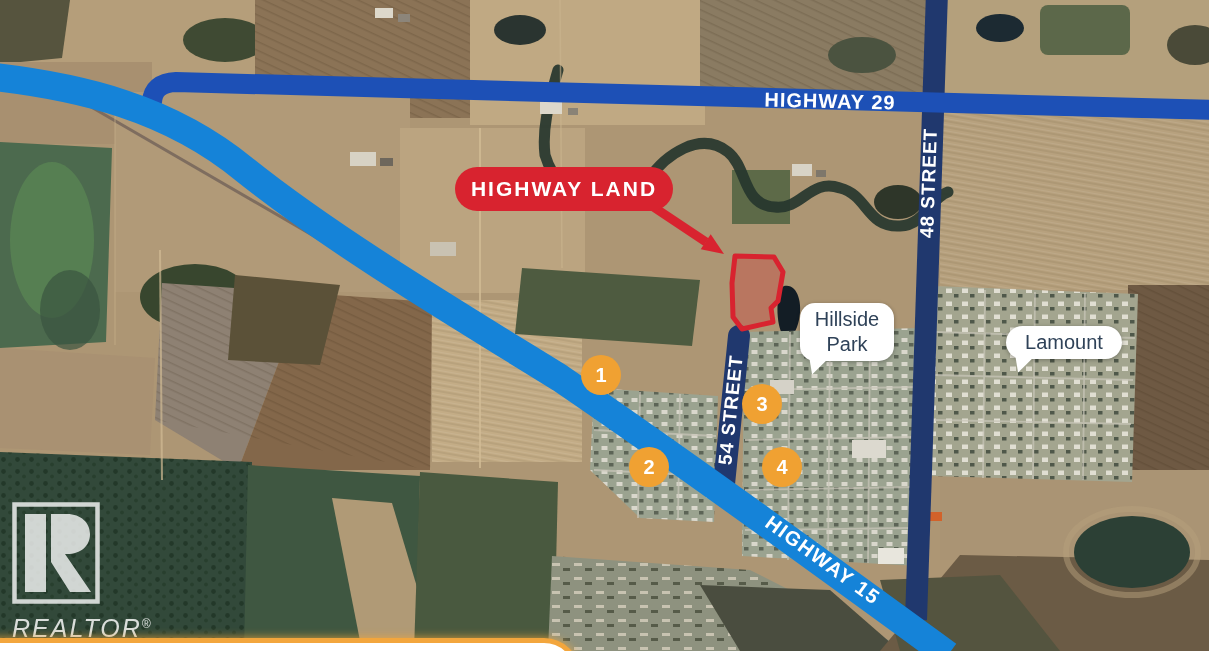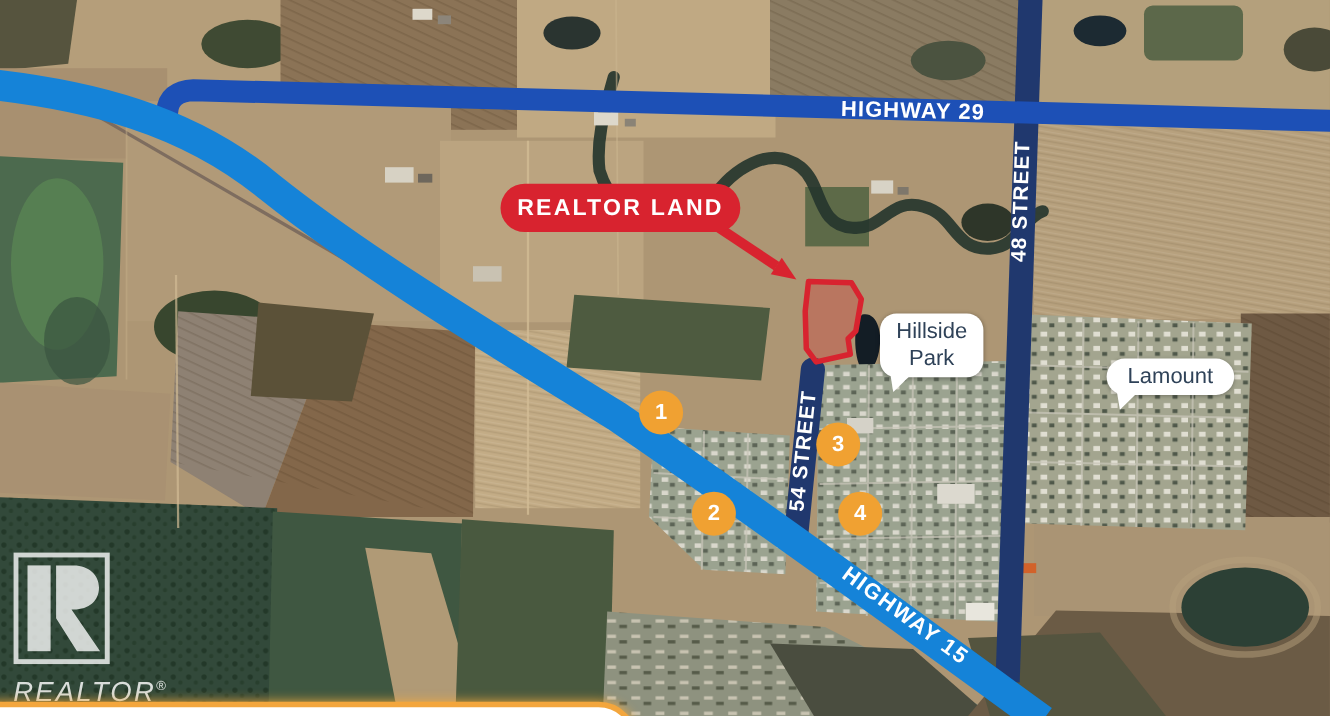--- a/index.html
+++ b/index.html
@@ -36,21 +36,21 @@
   .bubble{
     position:absolute;background:#fff;color:#2f4258;
     display:flex;align-items:center;justify-content:center;text-align:center;
     box-shadow:0 1px 4px rgba(0,0,0,.3);
   }
   .bubble .tail{
     position:absolute;bottom:-14px;left:8px;width:0;height:0;
     border-left:5px solid transparent;border-right:15px solid transparent;
     border-top:18px solid #fff;transform:rotate(6deg);
   }
-  .hillside{left:800px;top:285px;width:94px;height:58px;border-radius:15px;font-size:20px;line-height:25px;}
+  .hillside{left:800px;top:303px;width:94px;height:58px;border-radius:15px;font-size:20px;line-height:25px;}
   .lamount{left:1006px;top:326px;width:116px;height:33px;border-radius:17px;font-size:20px;align-items:center;}
   
   .realtor{position:absolute;left:12px;top:502px;opacity:.82;}
   .realtor-text{margin-top:6px;color:#fff;font-size:25px;letter-spacing:2px;font-style:italic;}
   .realtor-text sup{font-size:12px;}
   
   .bottom-callout{
     position:absolute;left:-40px;top:638px;width:610px;height:90px;
     background:#fff;border:5px solid #f3a63d;border-radius:36px;
     box-shadow:0 0 10px rgba(244,170,60,.85);
@@ -203,21 +203,21 @@
       <path d="M652,206 L706,242" stroke="#d8232f" stroke-width="9" fill="none"></path>
       <polygon points="724,254 700.7,249.3 710.7,234.3" fill="#d8232f"></polygon>
     </g>
   </svg>
 
   <div class="road-label hw29">HIGHWAY 29</div>
   <div class="road-label st48">48 STREET</div>
   <div class="road-label st54">54 STREET</div>
   <div class="road-label hw15">HIGHWAY 15</div>
 
-  <div class="subject-badge">REALTOR LAND</div>
+  <div class="subject-badge">HIGHWAY LAND</div>
 
   <div class="marker m1">1</div>
   <div class="marker m2">2</div>
   <div class="marker m3">3</div>
   <div class="marker m4">4</div>
 
   <div class="bubble hillside">
     <span>Hillside Park</span>
     <div class="tail"></div>
   </div>

